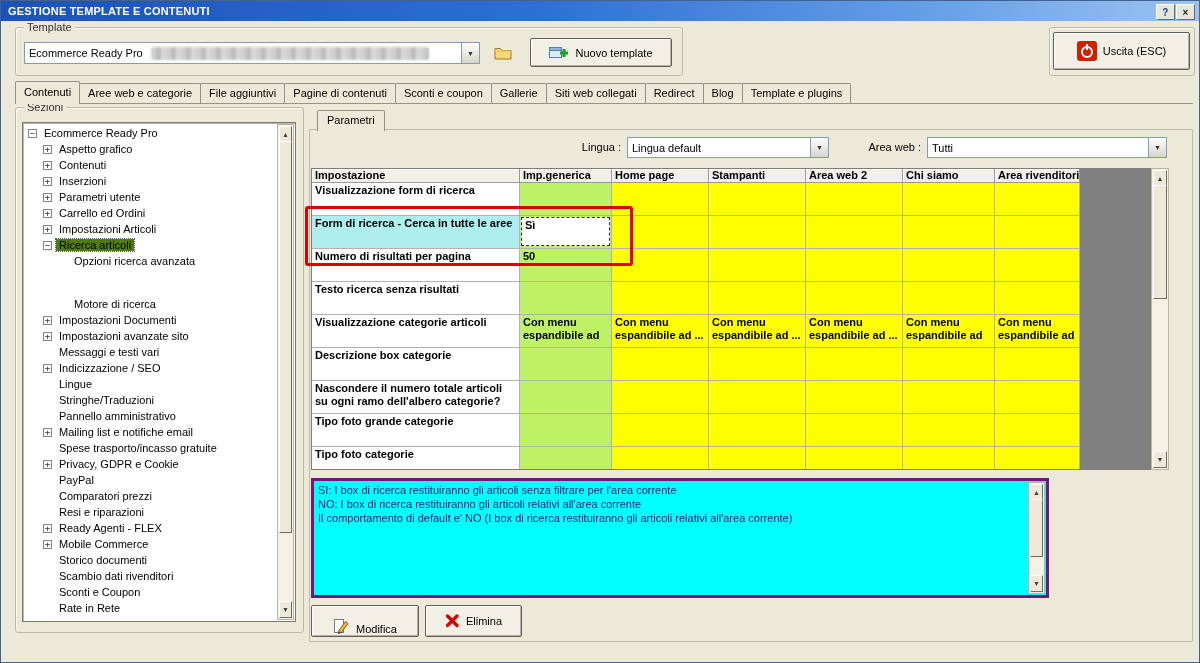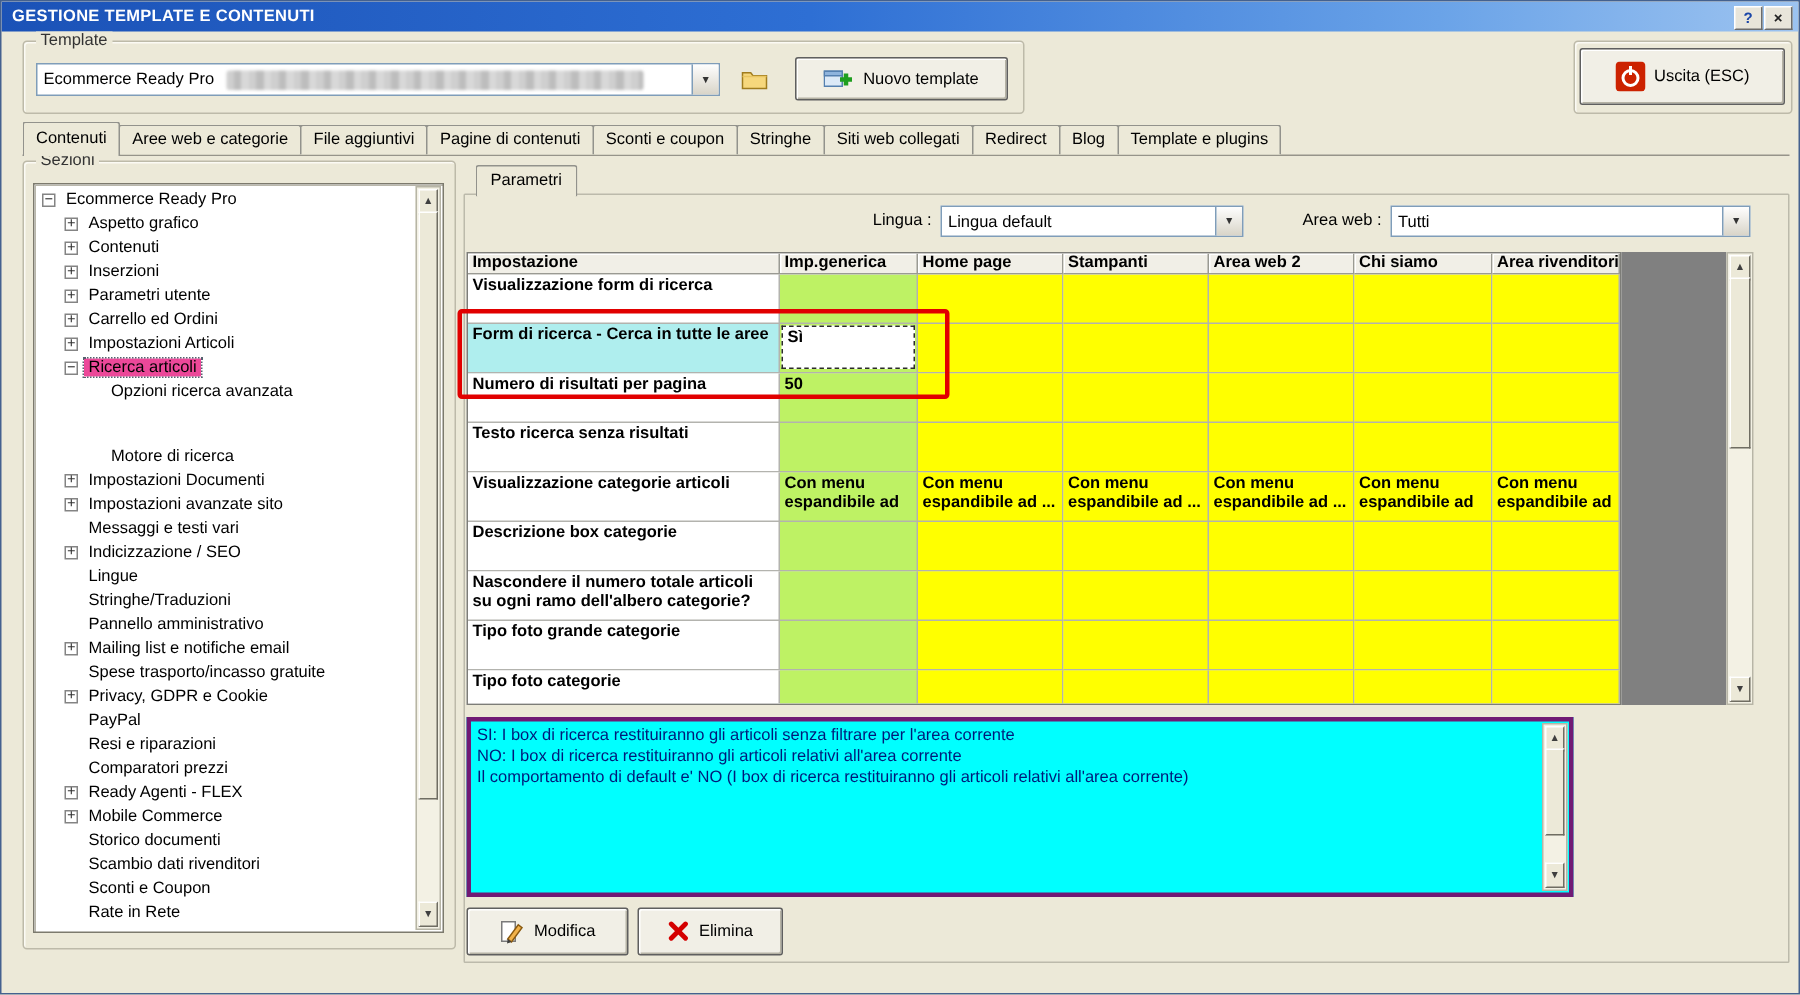--- a/index.html
+++ b/index.html
@@ -47,21 +47,21 @@
   
   .tree-wrap{position:absolute;left:6px;top:14px;width:274px;height:500px;background:#fff;
     border:1px solid #7c7a6d;box-shadow:inset 1px 1px 0 #b9b7ab;box-sizing:border-box;overflow:hidden;}
   .tree-inner{position:absolute;left:2px;top:2px;right:19px;bottom:2px;overflow:hidden;}
   .tree-row{height:16px;display:flex;align-items:center;white-space:nowrap;cursor:default;}
   .expander{width:9px;height:9px;box-sizing:border-box;border:1px solid #848484;background:#fff;
     font-size:9px;line-height:7px;text-align:center;margin-right:4px;flex:none;color:#333;
     font-family:"DejaVu Sans Mono",monospace;}
   .expander-space{width:13px;flex:none;}
   .tree-label{padding:0 3px;}
-  .tree-label.selected{background:#ec4899;outline:1px dotted #55606e;}
+  .tree-label.selected{background:#4d7c0f;outline:1px dotted #55606e;}
 
   
   .param-panel{position:absolute;left:308px;top:128px;width:884px;height:513px;border:1px solid #bcbaab;
     box-sizing:border-box;border-radius:1px;}
   .lbl{position:absolute;line-height:21px;}
 
   
   .param-table{position:absolute;left:310px;top:167px;width:770px;height:302px;border:1px solid #7d7d78;
     box-sizing:border-box;background:#fff;overflow:hidden;font-weight:bold;}
   .param-header{display:grid;grid-template-columns:208px 92px 97px 97px 97px 92px 85px;height:14px;}
@@ -147,21 +147,21 @@
       <span>Uscita (ESC)</span>
     </button>
   </div>
 
   <div class="tab-strip" id="tab-bar">
       <div class="tab active">Contenuti</div>
       <div class="tab">Aree web e categorie</div>
       <div class="tab">File aggiuntivi</div>
       <div class="tab">Pagine di contenuti</div>
       <div class="tab">Sconti e coupon</div>
-      <div class="tab">Stringhe</div>
+      <div class="tab">Gallerie</div>
       <div class="tab">Siti web collegati</div>
       <div class="tab">Redirect</div>
       <div class="tab">Blog</div>
       <div class="tab">Template e plugins</div>
     </div>
 
   <div class="groupbox" style="left:14px;top:106px;width:287px;height:524px;">
     <span class="gb-label">Sezioni</span>
     <div class="tree-wrap">
       <div class="tree-inner" id="tree">
@@ -244,25 +244,25 @@
           <div class="tree-row" style="padding-left: 18px;">
             <span class="expander">+</span>
             <span class="tree-label">Privacy, GDPR e Cookie</span>
           </div>
           <div class="tree-row" style="padding-left: 18px;">
             <span class="expander-space"></span>
             <span class="tree-label">PayPal</span>
           </div>
           <div class="tree-row" style="padding-left: 18px;">
             <span class="expander-space"></span>
+            <span class="tree-label">Comparatori prezzi</span>
+          </div>
+          <div class="tree-row" style="padding-left: 18px;">
+            <span class="expander-space"></span>
             <span class="tree-label">Resi e riparazioni</span>
-          </div>
-          <div class="tree-row" style="padding-left: 18px;">
-            <span class="expander-space"></span>
-            <span class="tree-label">Comparatori prezzi</span>
           </div>
           <div class="tree-row" style="padding-left: 18px;">
             <span class="expander">+</span>
             <span class="tree-label">Ready Agenti - FLEX</span>
           </div>
           <div class="tree-row" style="padding-left: 18px;">
             <span class="expander">+</span>
             <span class="tree-label">Mobile Commerce</span>
           </div>
           <div class="tree-row" style="padding-left: 18px;">
@@ -419,21 +419,21 @@
         <div>NO: I box di ricerca restituiranno gli articoli relativi all'area corrente</div>
         <div>Il comportamento di default e' NO (I box di ricerca restituiranno gli articoli relativi all'area corrente)</div>
       </div>
     <div class="vscroll" style="right:1px;top:1px;bottom:1px;width:17px;">
       <div class="sb-btn sb-up">▲</div>
       <div class="sb-thumb" style="top:16px;height:56px;"></div>
       <div class="sb-btn sb-down">▼</div>
     </div>
   </div>
 
-  <button class="btn3d" style="left:310px;top:604px;width:108px;height:32px;">
+  <button class="btn3d" style="left:310px;top:604px;width:108px;height:32px;align-items:flex-end;">
     <svg width="17" height="17" viewBox="0 0 17 17">
       <rect x="1.5" y="1.5" width="9" height="13" fill="#fff" stroke="#7a7a7a"></rect>
       <path d="M5.5 13 L12.5 3.5 L15 5.5 L8 15 Z" fill="#f2b24a" stroke="#8a5a10"></path>
       <path d="M5.5 13 L5 16 L8 15 Z" fill="#3c3c3c"></path>
     </svg>
     <span>Modifica</span>
   </button>
   <button class="btn3d" style="left:424px;top:604px;width:97px;height:32px;">
     <svg width="15" height="14" viewBox="0 0 15 14">
       <g stroke="#d40000" stroke-width="3.2" stroke-linecap="round">

